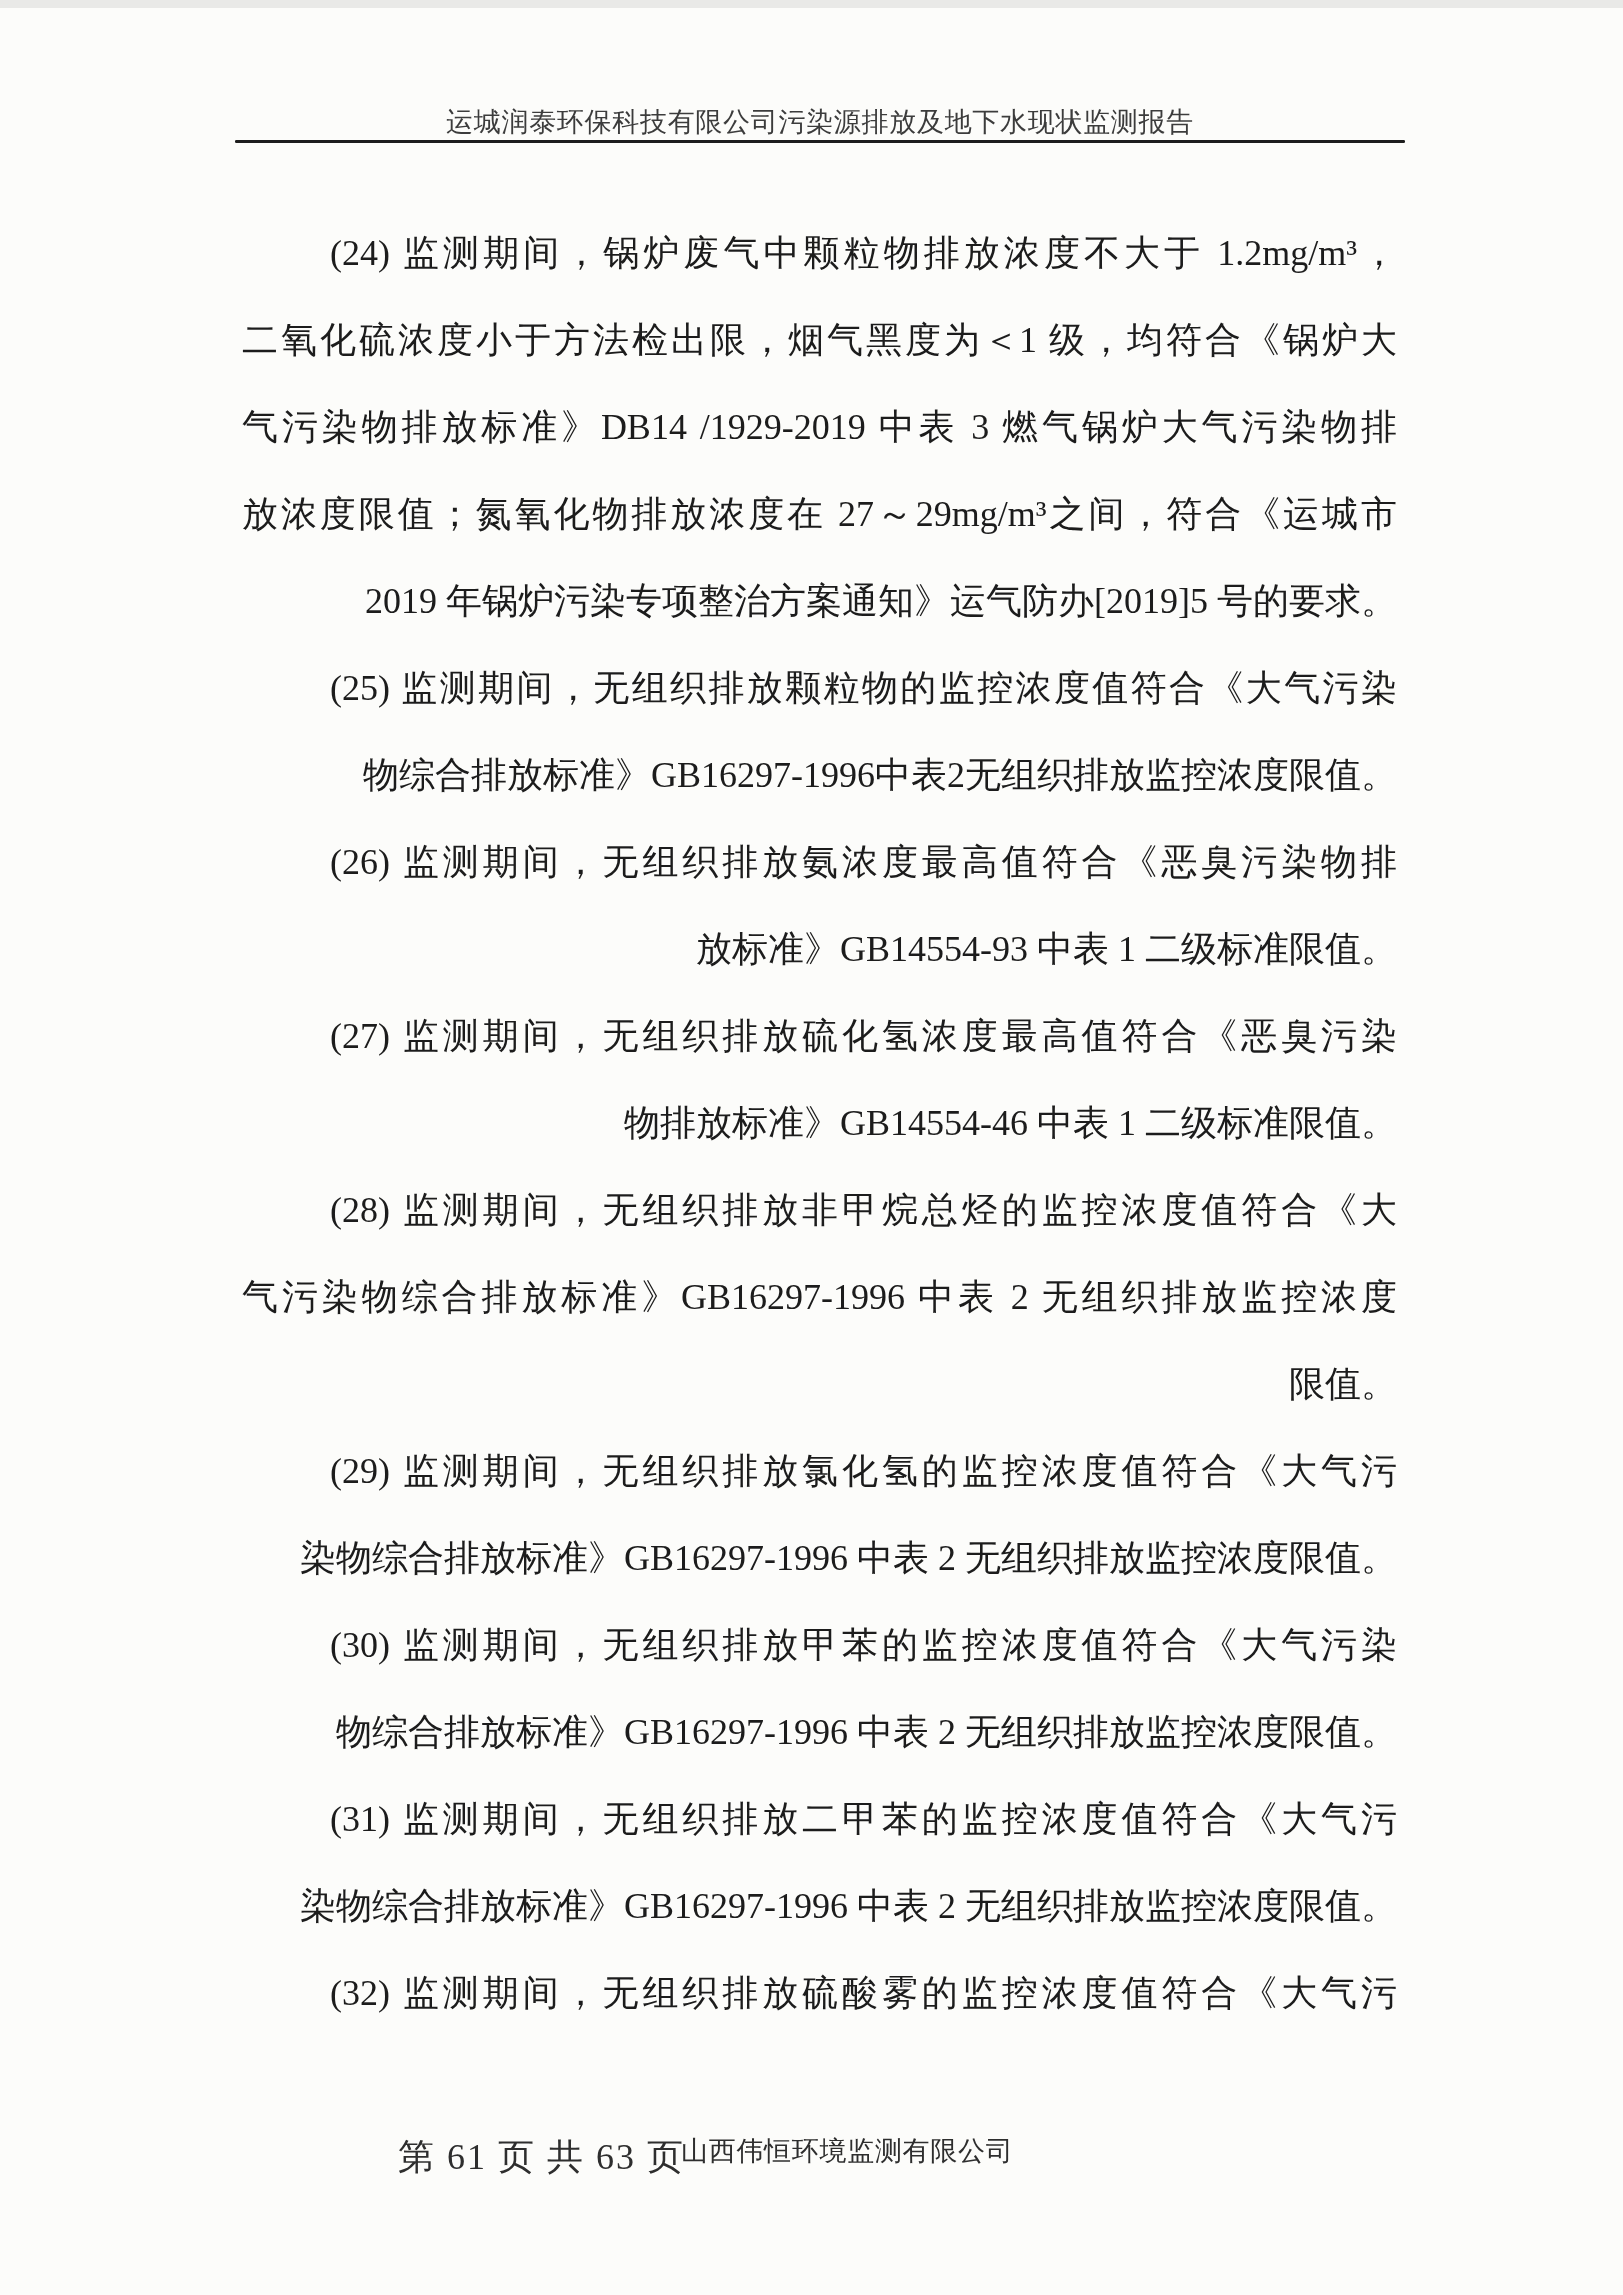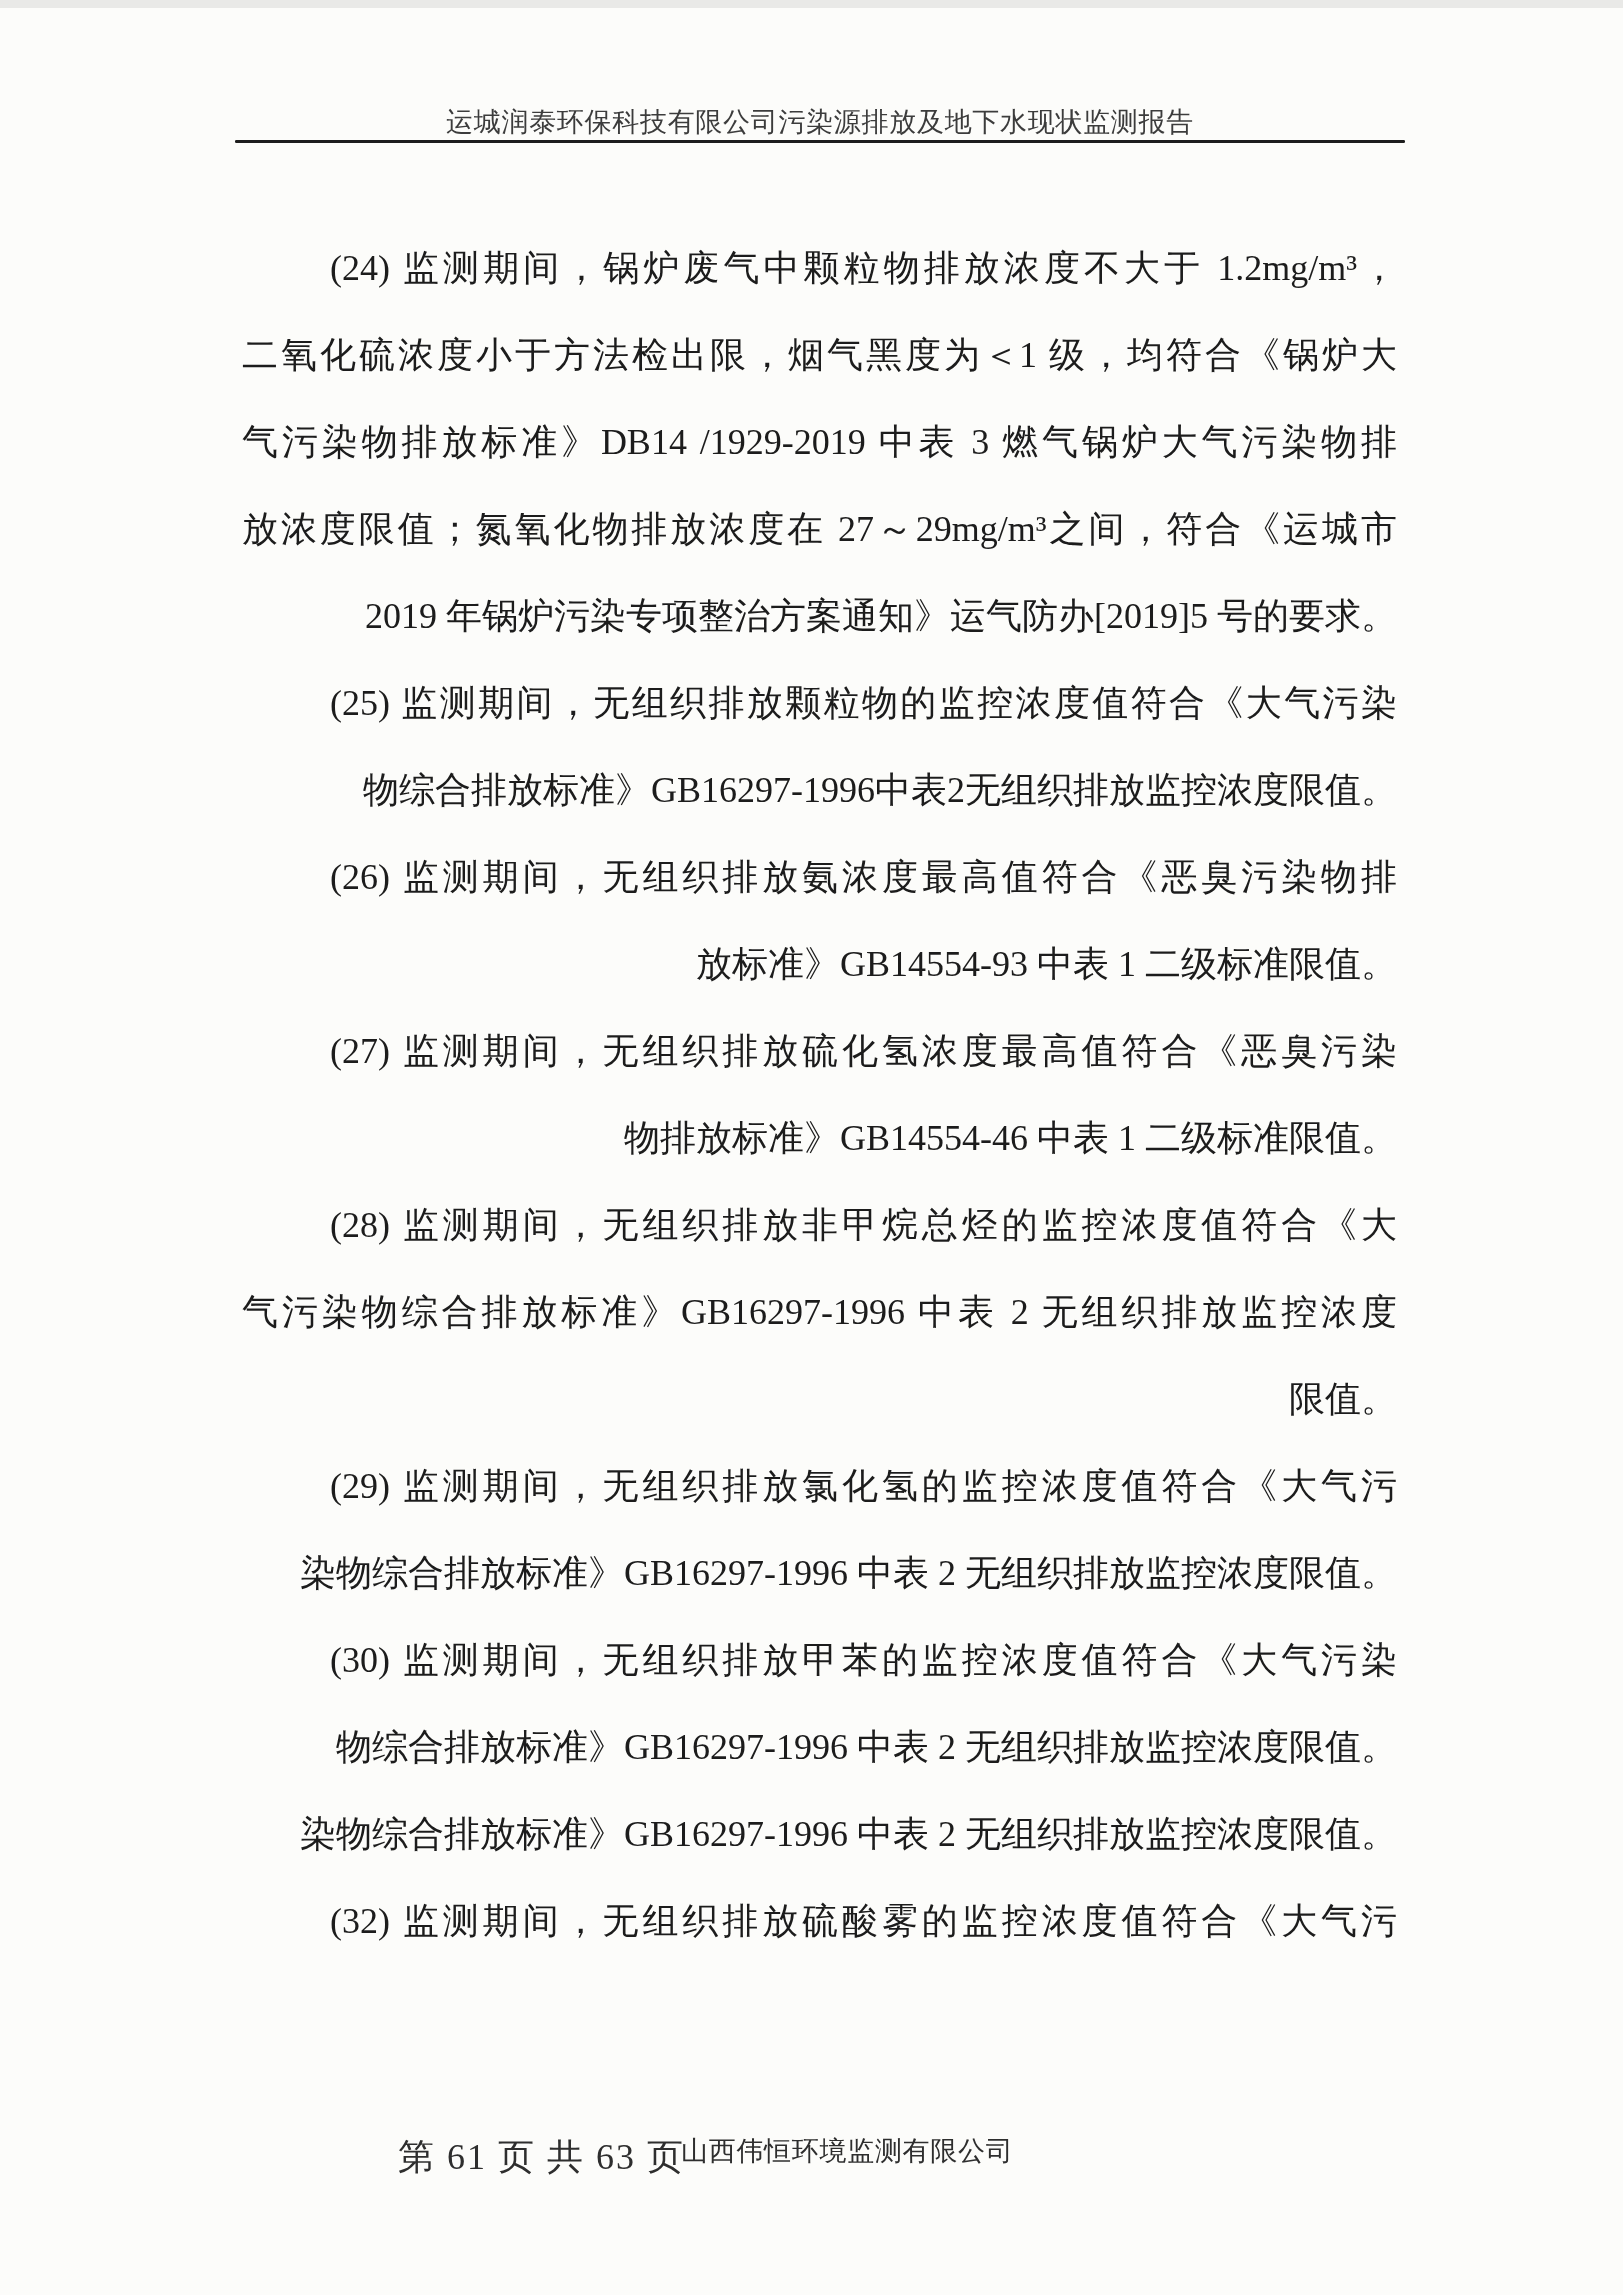--- a/index.html
+++ b/index.html
@@ -39,21 +39,21 @@
     top: 132px;
     left: 0;
     width: 1170px;
     height: 2.6px;
     background: #1d1d1d;
     border-radius: 1.3px;
   }
   
   .doc-body {
     position: absolute;
-    top: 217px;
+    top: 202px;
     left: 242px;
     width: 1155px;
     color: #1c1c1c;
   }
   .line {
     font-size: 36px;
     line-height: 87px;
     height: 87px;
     text-align: right;
     overflow: visible;
@@ -114,20 +114,21 @@
     <div class="line">放标准》GB14554-93 中表 1 二级标准限值。</div>
     <div class="line indent fill">(27) 监测期间，无组织排放硫化氢浓度最高值符合《恶臭污染</div>
     <div class="line">物排放标准》GB14554-46 中表 1 二级标准限值。</div>
     <div class="line indent fill">(28) 监测期间，无组织排放非甲烷总烃的监控浓度值符合《大</div>
     <div class="line fill">气污染物综合排放标准》GB16297-1996 中表 2 无组织排放监控浓度</div>
     <div class="line">限值。</div>
     <div class="line indent fill">(29) 监测期间，无组织排放氯化氢的监控浓度值符合《大气污</div>
     <div class="line">染物综合排放标准》GB16297-1996 中表 2 无组织排放监控浓度限值。</div>
     <div class="line indent fill">(30) 监测期间，无组织排放甲苯的监控浓度值符合《大气污染</div>
     <div class="line">物综合排放标准》GB16297-1996 中表 2 无组织排放监控浓度限值。</div>
+    <div class="line indent fill">(31) 监测期间，无组织排放二甲苯的监控浓度值符合《大气污</div>
     <div class="line">染物综合排放标准》GB16297-1996 中表 2 无组织排放监控浓度限值。</div>
     <div class="line indent fill">(32) 监测期间，无组织排放硫酸雾的监控浓度值符合《大气污</div>
   </div>
 
   <div class="doc-footer">
     <span class="page-info">第 61 页  共 63 页</span>
     <span class="company">山西伟恒环境监测有限公司</span>
   </div>
 
 </div>

